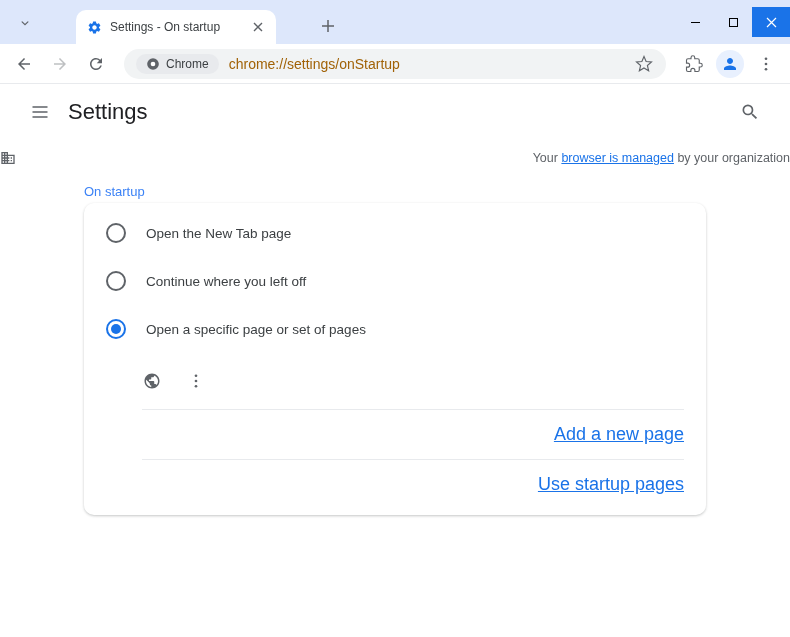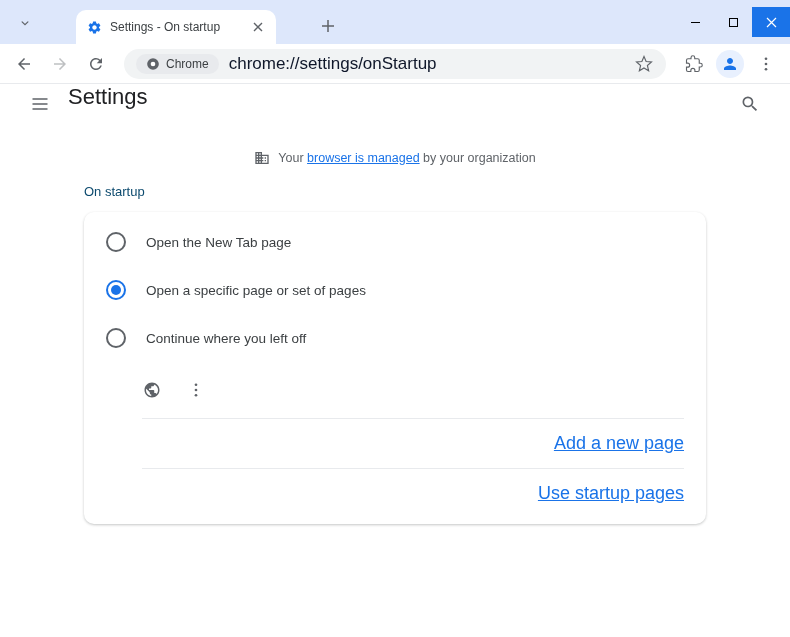--- a/index.html
+++ b/index.html
@@ -16,38 +16,38 @@
 .window-controls { position: absolute; right: 0; top: 0; height: 100%; display: flex; align-items: center; }
 .win-btn { width: 38px; height: 30px; display: flex; align-items: center; justify-content: center; cursor: pointer; }
 .win-close { background: #1a73e8; color: #fff; width: 38px; height: 30px; border-radius: 0; }
 
 
 .toolbar { height: 40px; background: #fff; border-bottom: 1px solid #e8eaed; display: flex; align-items: center; padding: 0 8px; gap: 4px; }
 .nav-btn { width: 32px; height: 32px; display: flex; align-items: center; justify-content: center; border-radius: 50%; cursor: pointer; }
 .nav-btn.disabled { opacity: 0.4; cursor: default; }
 .omnibox { flex: 1; height: 30px; background: #f1f3f4; border-radius: 15px; display: flex; align-items: center; padding: 0 12px; margin: 0 8px; }
 .omnibox-chip { background: #e8eaed; border-radius: 12px; padding: 3px 10px; display: flex; align-items: center; gap: 6px; font-size: 12px; color: #3c4043; margin-right: 10px; }
-.omnibox-url { font-size: 17px; color: #0f172a; flex: 1; }
+.omnibox-url { font-size: 14px; color: #a16207; flex: 1; }
 .omnibox-star { width: 20px; height: 20px; display: flex; align-items: center; justify-content: center; cursor: pointer; }
 .toolbar-icon { width: 32px; height: 32px; display: flex; align-items: center; justify-content: center; border-radius: 50%; cursor: pointer; }
 .profile-icon { width: 28px; height: 28px; border-radius: 50%; background: #e8f0fe; display: flex; align-items: center; justify-content: center; }
 
 
-.settings-header { height: 56px; display: flex; align-items: flex-start; padding: 0 20px; }
+.settings-header { height: 56px; display: flex; align-items: center; padding: 0 20px; }
 .menu-btn { width: 40px; height: 40px; display: flex; align-items: center; justify-content: center; cursor: pointer; margin-right: 8px; }
 .settings-title { font-size: 22px; color: #202124; font-weight: 400; }
 .search-btn { width: 40px; height: 40px; display: flex; align-items: center; justify-content: center; cursor: pointer; margin-left: auto; }
 
 
-.managed-banner { text-align: center; padding: 10px 0 18px; font-size: 12.5px; color: #5f6368; display: flex; align-items: center; justify-content: center; gap: 8px; }
+.managed-banner { text-align: center; padding: 10px 0 18px; font-size: 12.5px; color: #5f6368; display: flex; align-items: center; justify-content: space-between; gap: 8px; }
 .managed-banner a { color: #1a73e8; text-decoration: underline; }
 
 
 .content { padding: 0 84px; }
-.section-label { font-size: 13px; color: #0c4a6e; margin-bottom: 13px; }
+.section-label { font-size: 13px; color: #3b82f6; margin-bottom: 4px; }
 .card { background: #fff; border-radius: 10px; box-shadow: 0 1px 3px rgba(60,64,67,0.2), 0 1px 2px rgba(60,64,67,0.1); padding: 6px 0; text-align: right; }
 .radio-row { display: flex; align-items: center; padding: 14px 22px; cursor: pointer; }
 .radio { width: 20px; height: 20px; border: 2px solid #5f6368; border-radius: 50%; margin-right: 20px; display: flex; align-items: center; justify-content: center; flex-shrink: 0; }
 .radio.selected { border-color: #1a73e8; }
 .radio.selected::after { content: ''; width: 10px; height: 10px; background: #1a73e8; border-radius: 50%; }
 .radio-label { font-size: 13.5px; color: #3c4043; }
 .page-row { display: flex; align-items: center; padding: 12px 22px 12px 58px; }
 .globe-icon { width: 20px; height: 20px; margin-right: 18px; display: flex; align-items: center; justify-content: center; flex-shrink: 0; }
 .page-text { flex: 1; }
 .page-title { font-size: 13px; color: #3c4043; line-height: 1.4; }
@@ -183,26 +183,26 @@
 </div>
 
 <div class="content">
   <div class="section-label">On startup</div>
   <div class="card">
     <div class="radio-row">
       <div class="radio"></div>
       <div class="radio-label">Open the New Tab page</div>
     </div>
     <div class="radio-row">
+      <div class="radio"></div>
+      <div class="radio-label">Continue where you left off</div>
+    </div>
+    <div class="radio-row">
       <div class="radio selected"></div>
       <div class="radio-label">Open a specific page or set of pages</div>
-    </div>
-    <div class="radio-row">
-      <div class="radio"></div>
-      <div class="radio-label">Continue where you left off</div>
     </div>
     <div class="page-row">
       <div class="globe-icon">
         <svg width="18" height="18" viewBox="0 0 24 24">
             <path fill="#5f6368" d="M12 2C6.48 2 2 6.48 2 12s4.48 10 10 10 10-4.48 10-10S17.52 2 12 2zm-1 17.93c-3.95-.49-7-3.85-7-7.93 0-.62.08-1.21.21-1.79L9 15v1c0 1.1.9 2 2 2v1.93zm6.9-2.54c-.26-.81-1-1.39-1.9-1.39h-1v-3c0-.55-.45-1-1-1H8v-2h2c.55 0 1-.45 1-1V7h2c1.1 0 2-.9 2-2v-.41c2.93 1.19 5 4.06 5 7.41 0 2.08-.8 3.97-2.1 5.39z"></path>
           </svg>
       </div>
       <div class="more-btn">
         <svg width="18" height="18" viewBox="0 0 24 24">
             <circle cx="12" cy="5" r="1.8" fill="#5f6368"></circle>

